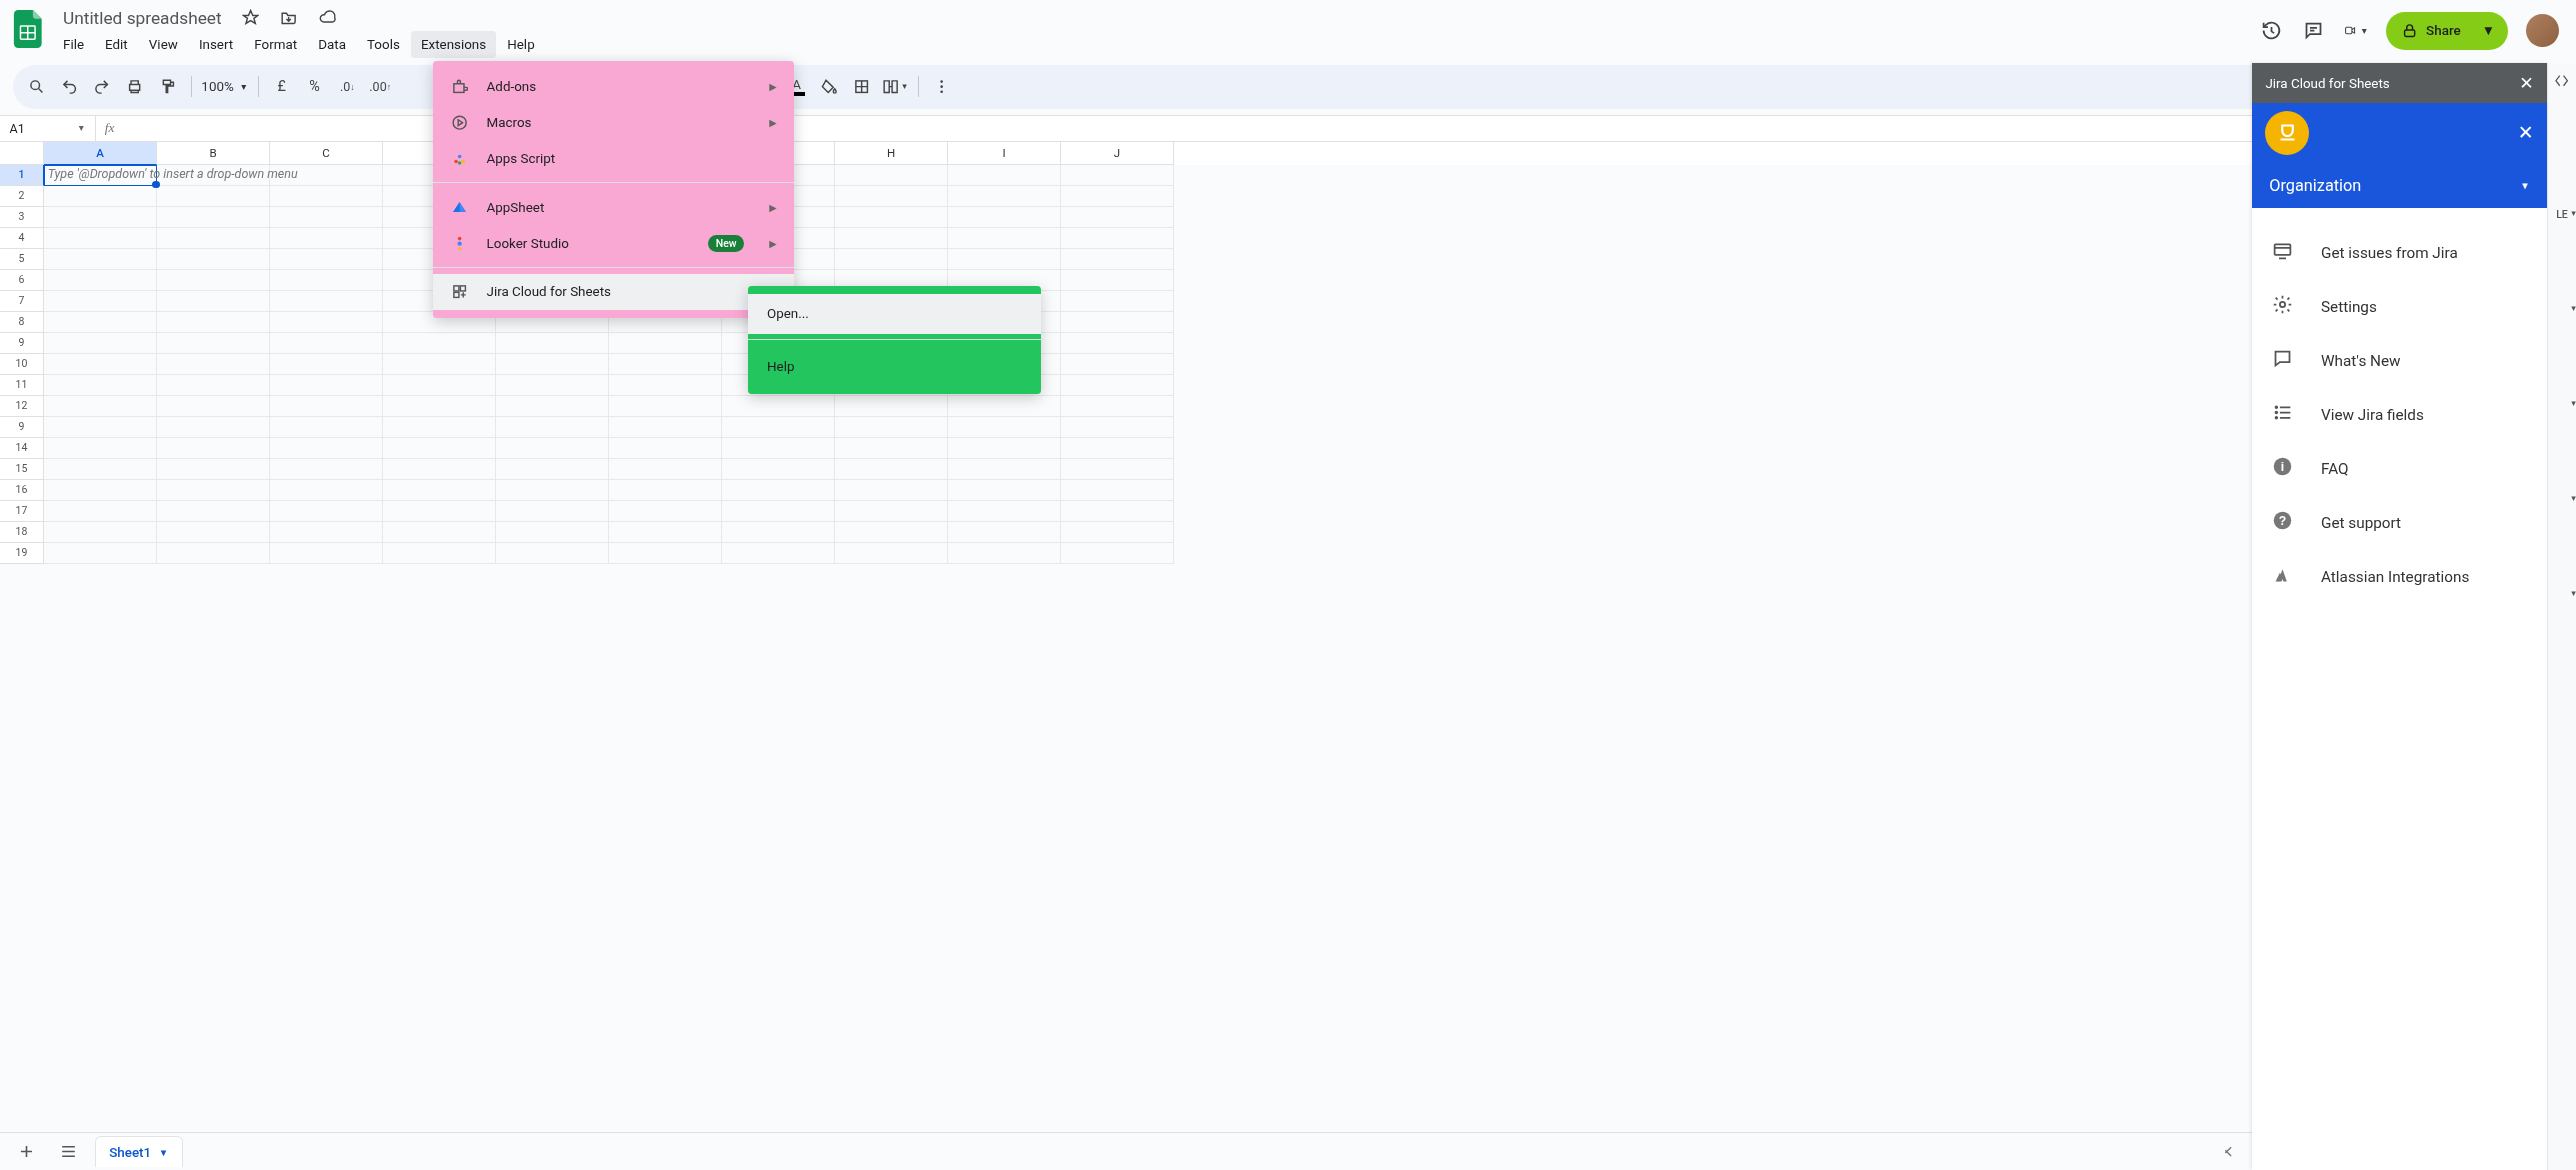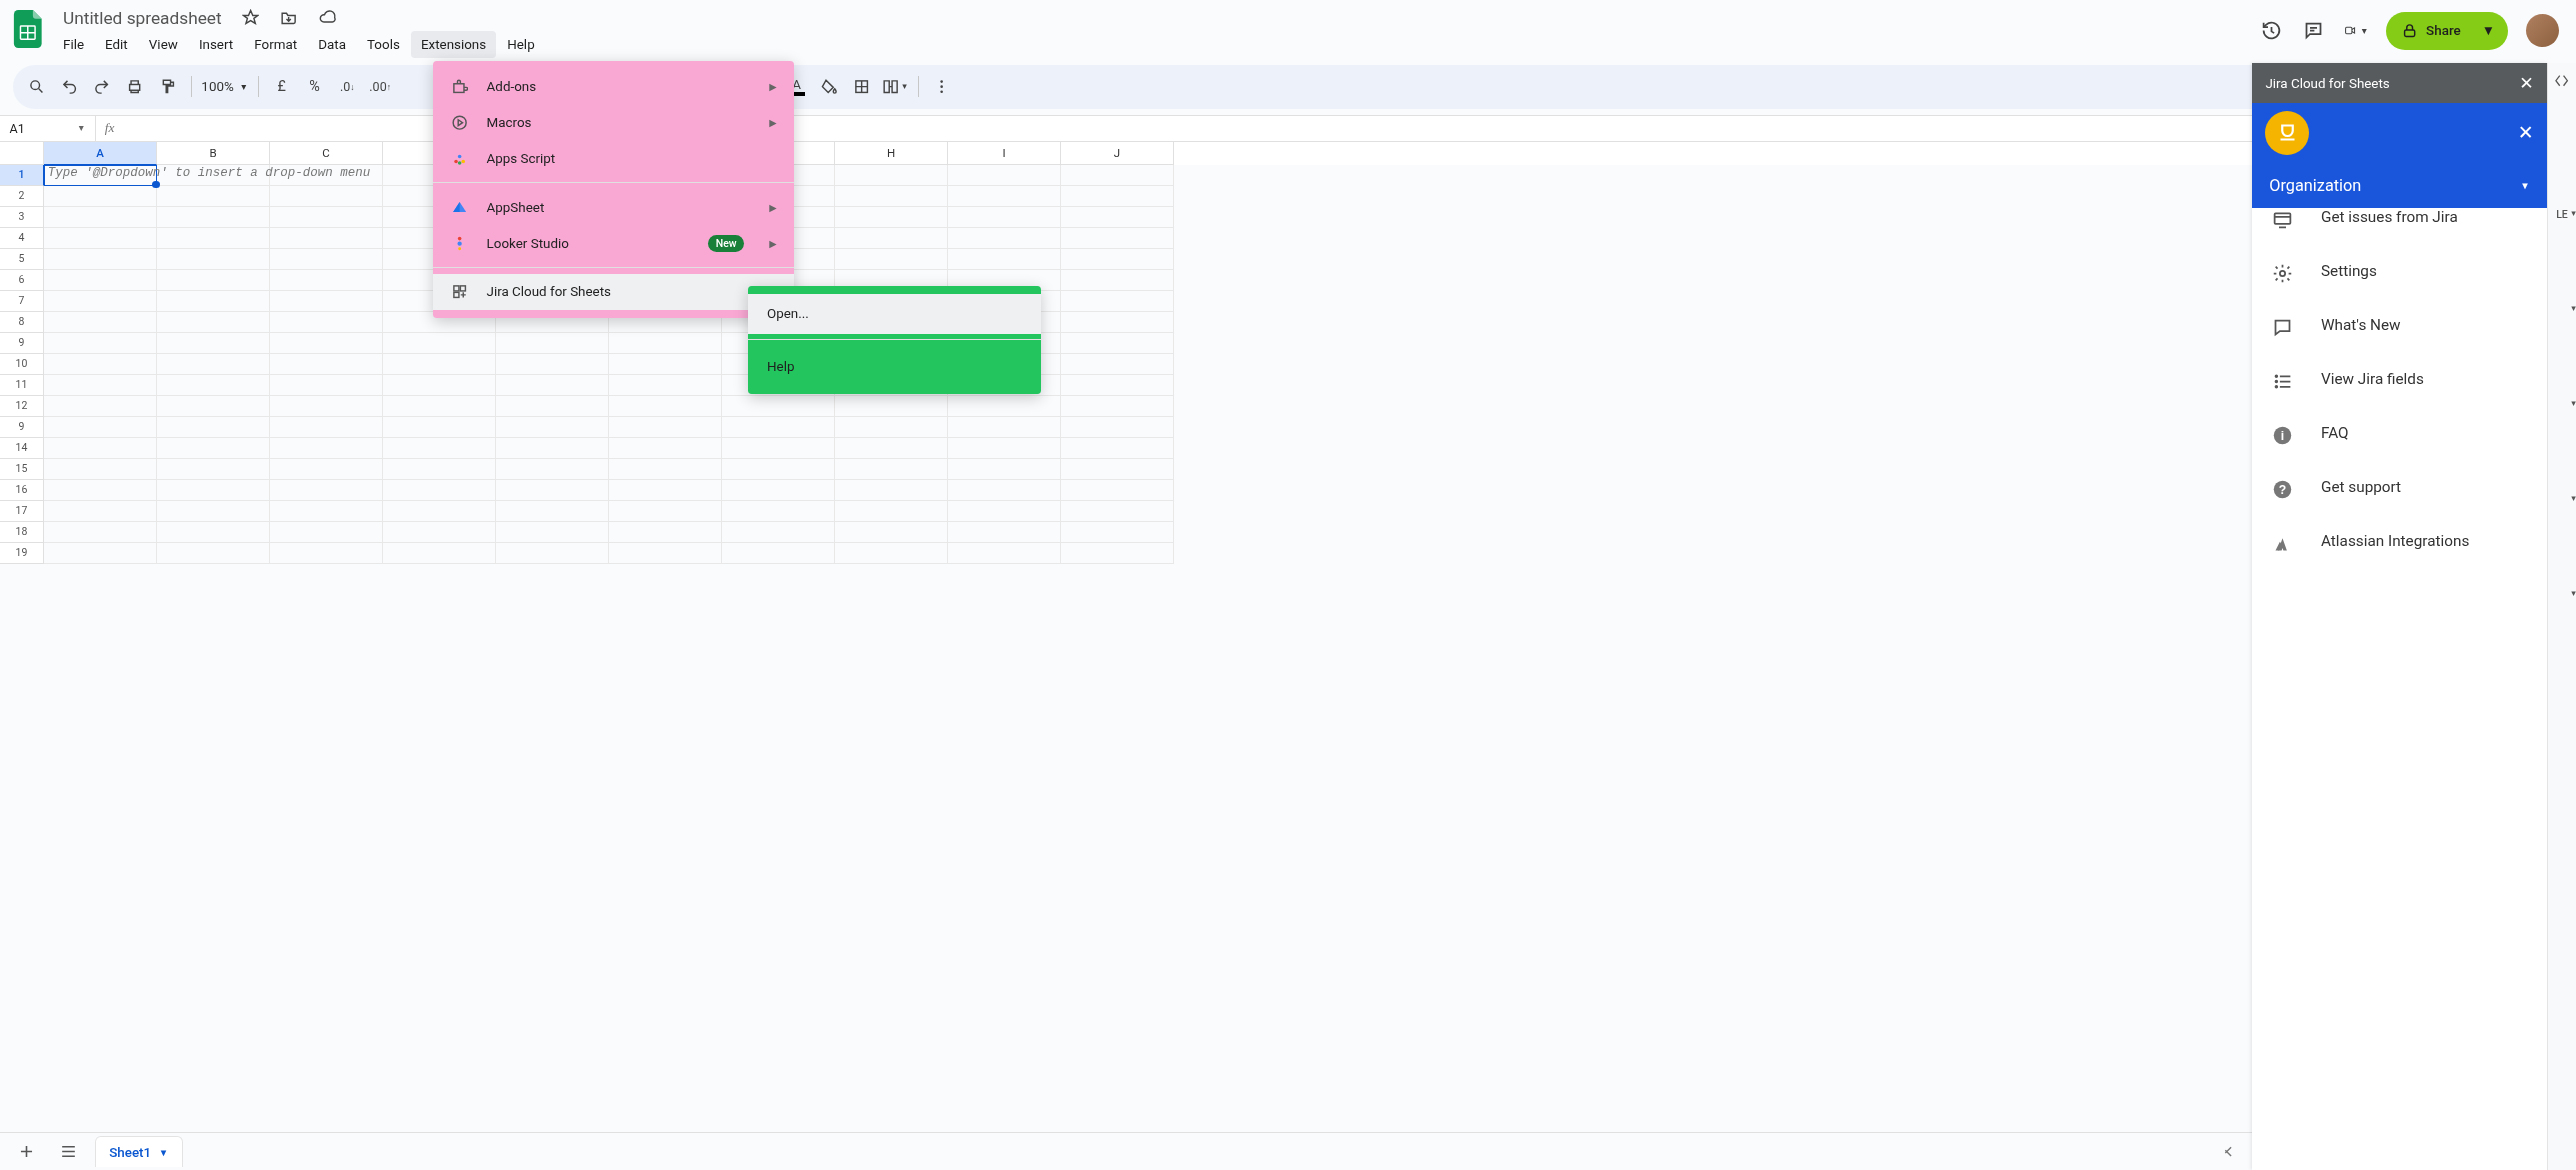--- a/index.html
+++ b/index.html
@@ -35,21 +35,21 @@
   .rownum, .corner { background:#fff; border-right:1px solid #e0e0e0; border-bottom:1px solid #e0e0e0; font-size:10.5px; color:#555; display:flex; align-items:center; justify-content:center; }
   .corner { width:44px; height:23px; }
   .colhdr { width:113px; height:23px; border-right:1px solid #e0e0e0; border-bottom:1px solid #e0e0e0; display:flex; align-items:center; justify-content:center; font-size:11.5px; color:#333; background:#fff; }
   .colhdr.sel { background:#d3e3fd; color:#0b57d0; border-bottom:1.9px solid #0b57d0; font-weight:500; }
   .rows { }
   .row { display:flex; }
   .rownum { width:44px; height:21px; }
   .rownum.sel { background:#d3e3fd; color:#0b57d0; border-right:1.9px solid #0b57d0; font-weight:500; }
   .cell { width:113px; height:21px; border-right:1px solid #e8e8e8; border-bottom:1px solid #e8e8e8; position:relative; }
   .cell.sel { outline:1.9px solid #0b57d0; outline-offset:-1px; z-index:2; }
-  .hint { position:absolute; left:3.8px; top:1.9px; font-style:italic; color:#777; white-space:nowrap; font-size:12.5px; pointer-events:none;font-family:Liberation Mono, monospace; }
+  .hint { position:absolute; left:3.8px; top:1.9px; font-style:italic; color:#777; white-space:nowrap; font-size:12.5px; pointer-events:none; }
   .mark { position:absolute; right:-3.8px; bottom:-3.8px; width:7.7px; height:7.7px; background:#0b57d0; border-radius:50%; }
   .hscroll { position:absolute; left:44px; right:33px; bottom:0; height:11.5px; background:#f1f1f1; border-top:1px solid #e0e0e0; }
   .hscroll .thumb { position:absolute; left:0; top:1px; height:9.6px; width:403px; background:#cfcfcf; border-radius:4.8px; }
   .hsbtn { position:absolute; bottom:0; width:16.3px; height:11.5px; background:#f1f1f1; border-top:1px solid #e0e0e0; display:flex; align-items:center; justify-content:center; color:#666; font-size:7.7px; }
   .vscroll { position:absolute; top:23px; right:0; bottom:11.5px; width:13.4px; background:#f8f8f8; }
   
   .dropdown { position:absolute; top:61px; left:433px; width:361px; background:#f9a8d4; border-radius:3.8px; box-shadow:0 3.8px 15.3px rgba(0,0,0,.2); padding:7.7px 0; z-index:50; }
   .dd-item { display:flex; align-items:center; height:36px; padding:0 17.3px; gap:17.3px; font-size:13.4px; color:#222; cursor:pointer; position:relative; }
   .dd-item.hover { background:#eef0f2; }
   .dd-item .arrow { margin-left:auto; color:#666; font-size:9.6px; }
@@ -61,21 +61,21 @@
   .sub-item.hover { background:#eef0f2; }
   
   .sidebar { position:absolute; top:63px; right:0; bottom:0; width:324px; display:flex; z-index:40; }
   .side-main { width:295px; background:#fff; display:flex; flex-direction:column; box-shadow:-1px 0 3.8px rgba(0,0,0,.1); height:100%; }
   .side-hdr { background:#575b5e; color:#fff; height:40px; display:flex; align-items:center; padding:0 13.4px; font-size:13.4px; justify-content:space-between; }
   .side-brand { background:#1a56db; display:flex; align-items:center; padding:7.7px 13.4px; justify-content:space-between; }
   .brand-logo { width:44px; height:44px; border-radius:50%; background:#f4b400; display:flex; align-items:center; justify-content:center; }
   .brand-close { color:#fff; font-size:19px; }
   .side-org { background:#1a56db; color:#fff; display:flex; align-items:center; justify-content:space-between; padding:13.4px 17.3px; font-size:16.3px; }
   .side-list { flex:1; overflow:auto; }
-  .side-item { display:flex; align-items:flex-start; gap:27px; height:54px; padding:0 19px; font-size:15.3px; color:#333; cursor:pointer; }
+  .side-item { display:flex; align-items:flex-end; gap:27px; height:54px; padding:0 19px; font-size:15.3px; color:#333; cursor:pointer; }
   .side-item .sicon { width:23px; height:23px; display:flex; align-items:center; justify-content:center; color:#555; }
   .side-rail { width:29px; background:#f8f9fa; border-left:1px solid #e4e4e4; display:flex; flex-direction:column; align-items:center; gap:19px; padding-top:7.7px; }
   .rail-item { width:19px; height:19px; display:flex; align-items:center; justify-content:center; position:relative; color:#555; }
   .rail-item .tri { position:absolute; right:-5.8px; top:4.8px; font-size:7.7px; color:#555; }
   
   .tabs { position:absolute; left:0; right:324px; bottom:0; height:38px; background:#f9fbfd; border-top:1px solid #e0e0e0; display:flex; align-items:center; padding:0 9.6px; gap:9.6px; }
   .tab-btn { width:33px; height:29px; display:flex; align-items:center; justify-content:center; color:#555; }
   .tab { display:flex; align-items:center; gap:7.7px; background:#fff; color:#0b57d0; font-weight:500; padding:7.7px 13.4px; border-radius:5.8px 5.8px 0 0; border:1px solid #e3e3e3; border-bottom:none; }
   .tab .tri { color:#0b57d0; font-size:9.6px; }
   .explore { margin-left:auto; width:25px; height:25px; display:flex; align-items:center; justify-content:center; color:#777; }

